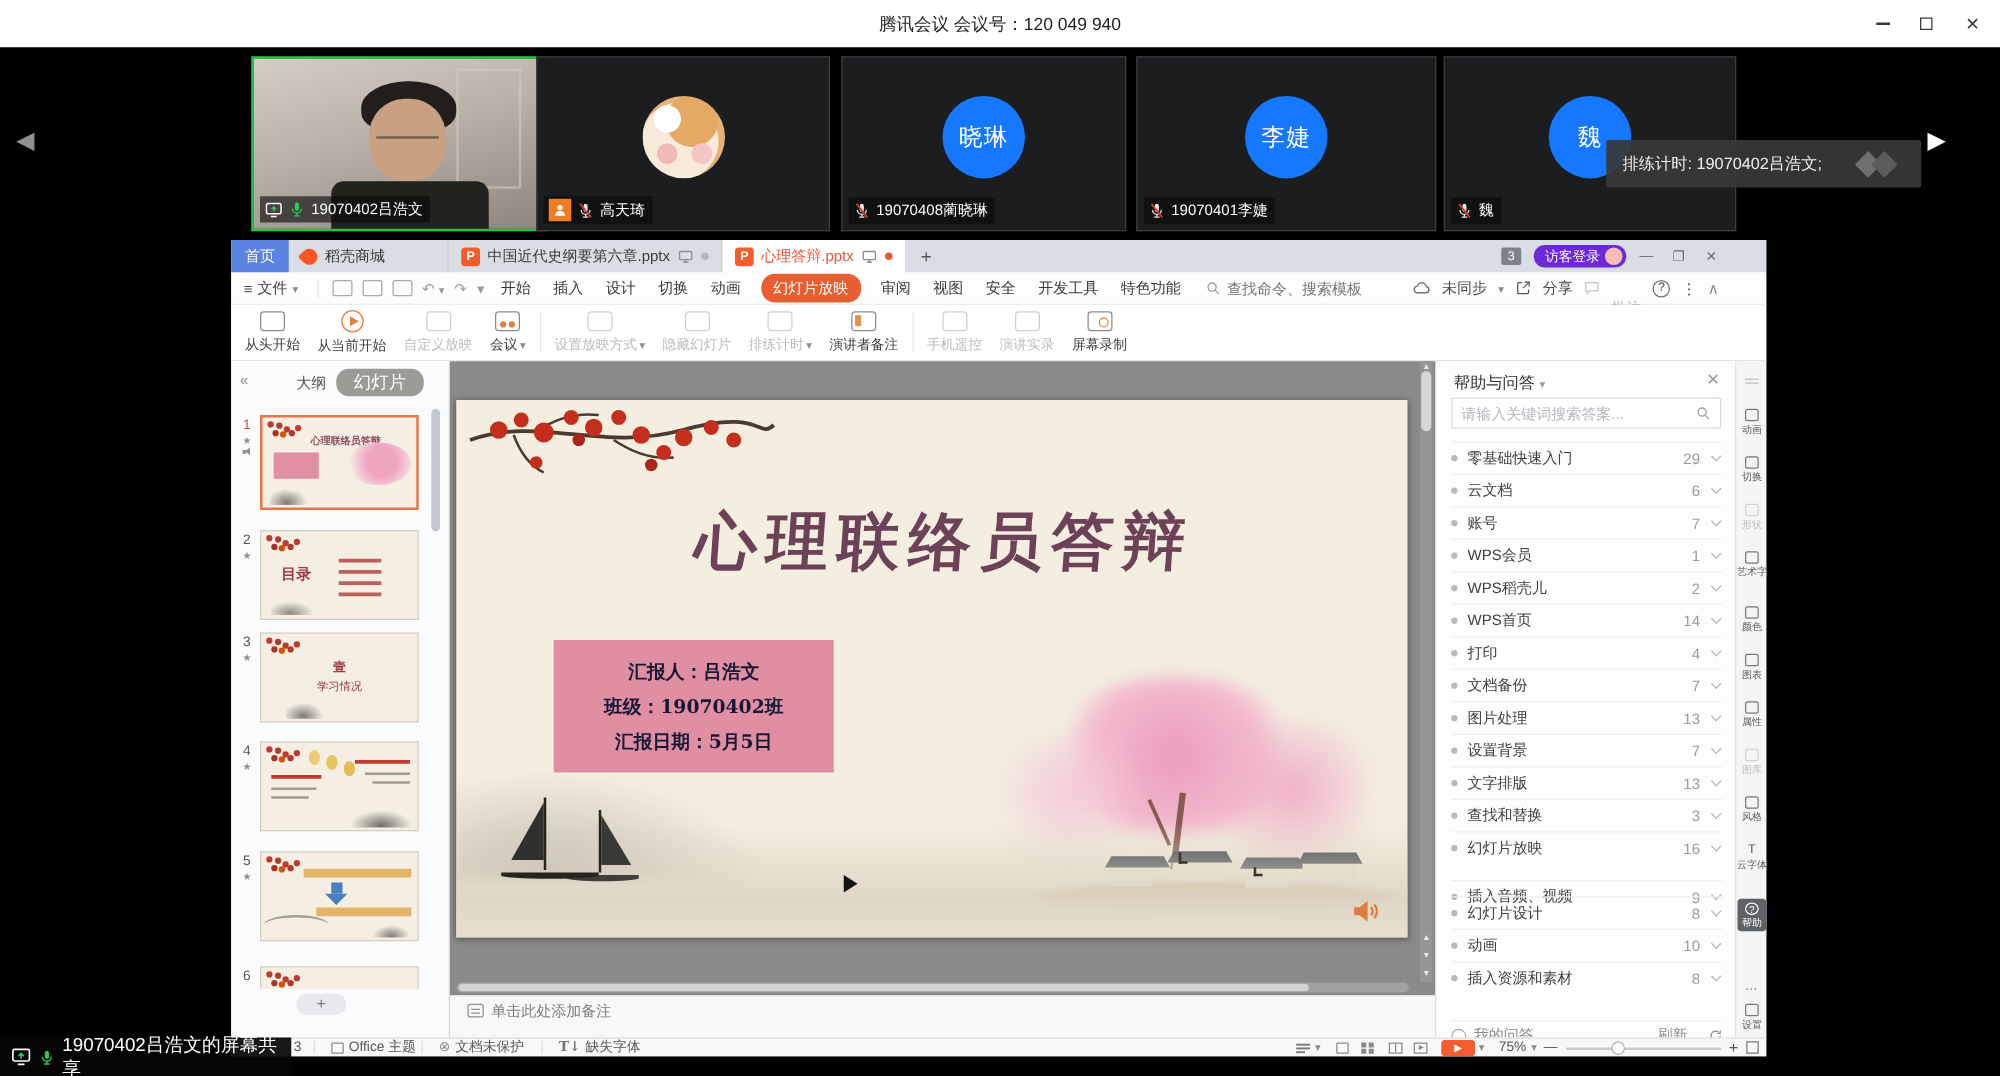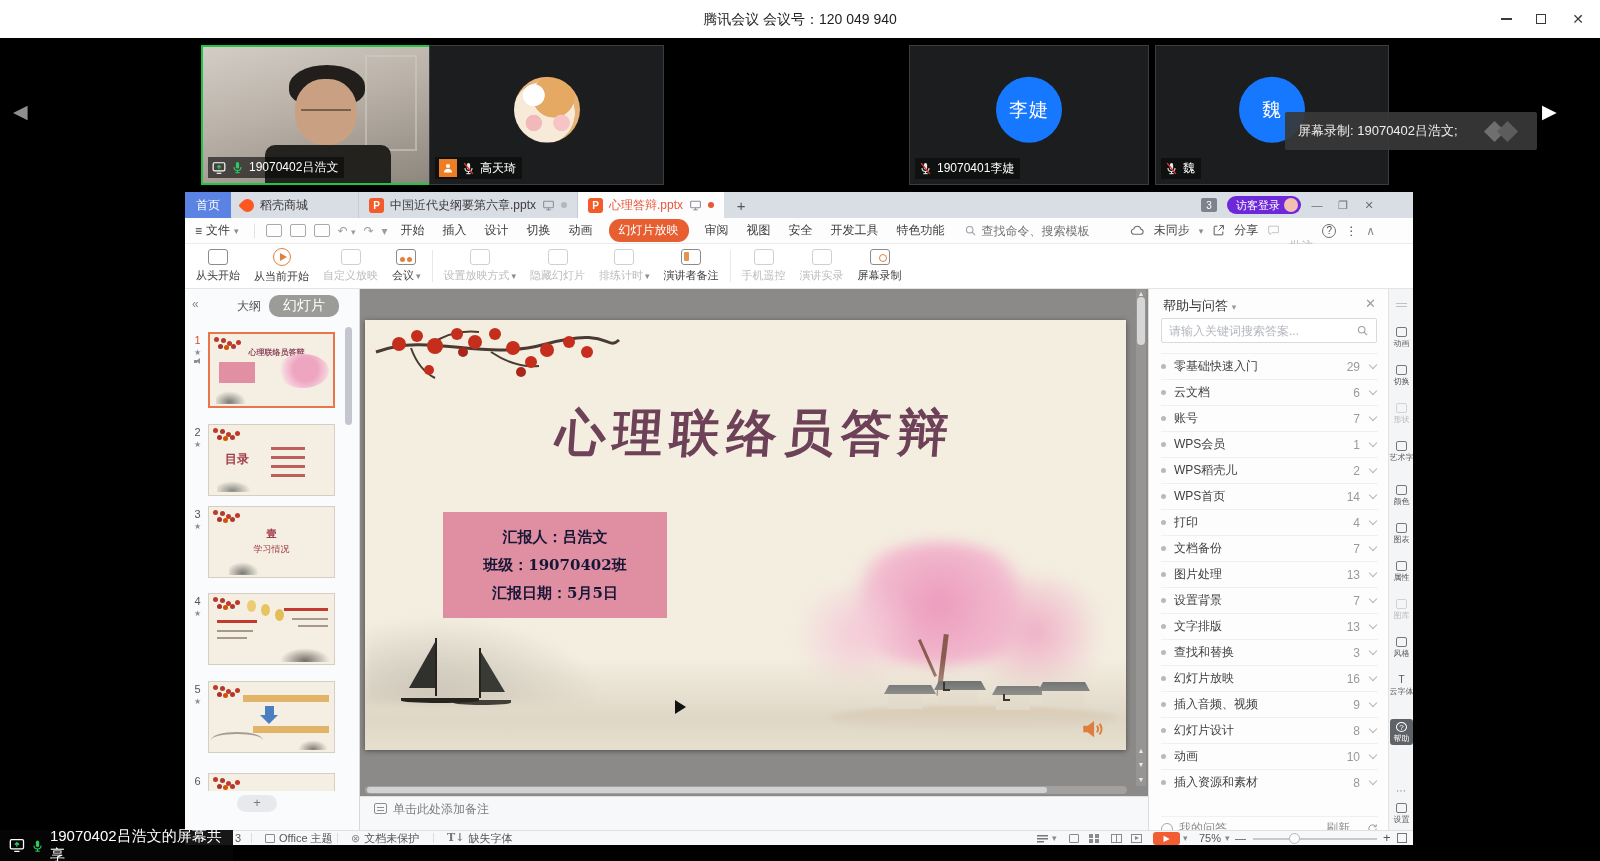--- a/index.html
+++ b/index.html
@@ -316,20 +316,29 @@
               <use href="#s-person"></use>
             </svg>
         </span>
         <svg class="icon-svg" width="13" height="13">
             <use href="#s-mic-off"></use>
           </svg>
         <span>高天琦</span>
       </div>
     </div>
 
+    <div class="tile" style="left:673px;width:228px;">
+      <div class="avatar-circle">晓琳</div>
+      <div class="namebar">
+        <svg class="icon-svg" width="13" height="13">
+            <use href="#s-mic-off"></use>
+          </svg>
+        <span>19070408蔺晓琳</span>
+      </div>
+    </div>
 
     <div class="tile" style="left:909px;width:240px;">
       <div class="avatar-circle">李婕</div>
       <div class="namebar">
         <svg class="icon-svg" width="13" height="13">
             <use href="#s-mic-off"></use>
           </svg>
         <span>19070401李婕</span>
       </div>
     </div>
@@ -338,21 +347,21 @@
       <div class="avatar-circle">魏</div>
       <div class="namebar">
         <svg class="icon-svg" width="13" height="13">
             <use href="#s-mic-off"></use>
           </svg>
         <span>魏</span>
       </div>
     </div>
 
     <div class="toast">
-      <span>屏幕录制: 19070402吕浩文;</span>
+      <span>排练计时: 19070402吕浩文;</span>
       <span class="toast-logo">
           <i></i>
           <i></i>
         </span>
     </div>
 
     <span class="nav-arrow nav-right">▶</span>
   </div>
 
   <div class="wps">
@@ -734,21 +743,21 @@
             <span>查找和替换</span>
             <span class="hp-count">3</span>
             <span class="chev"></span>
           </div>
         <div class="hp-row" style="top:312px">
             <span class="hp-dot"></span>
             <span>幻灯片放映</span>
             <span class="hp-count">16</span>
             <span class="chev"></span>
           </div>
-        <div class="hp-row" style="top:338px">
+        <div class="hp-row" style="top:351px">
             <span class="hp-dot"></span>
             <span>插入音频、视频</span>
             <span class="hp-count">9</span>
             <span class="chev"></span>
           </div>
         <div class="hp-row" style="top:364px">
             <span class="hp-dot"></span>
             <span>幻灯片设计</span>
             <span class="hp-count">8</span>
             <span class="chev"></span>

